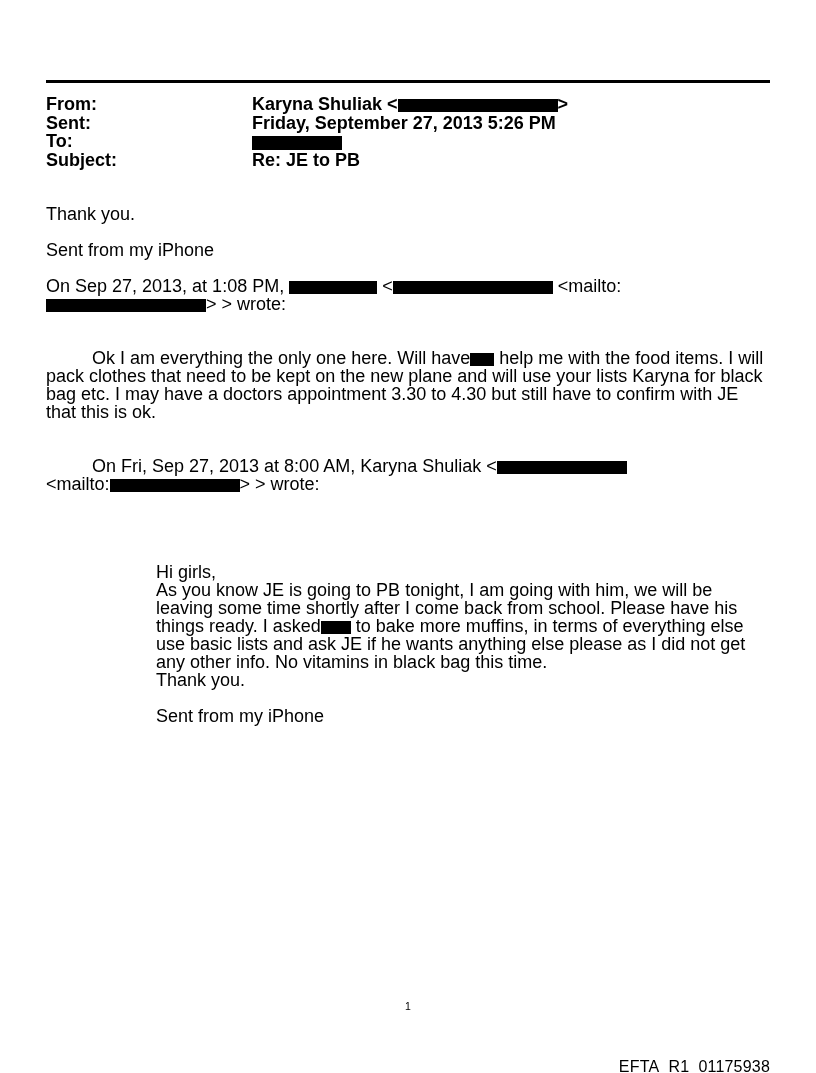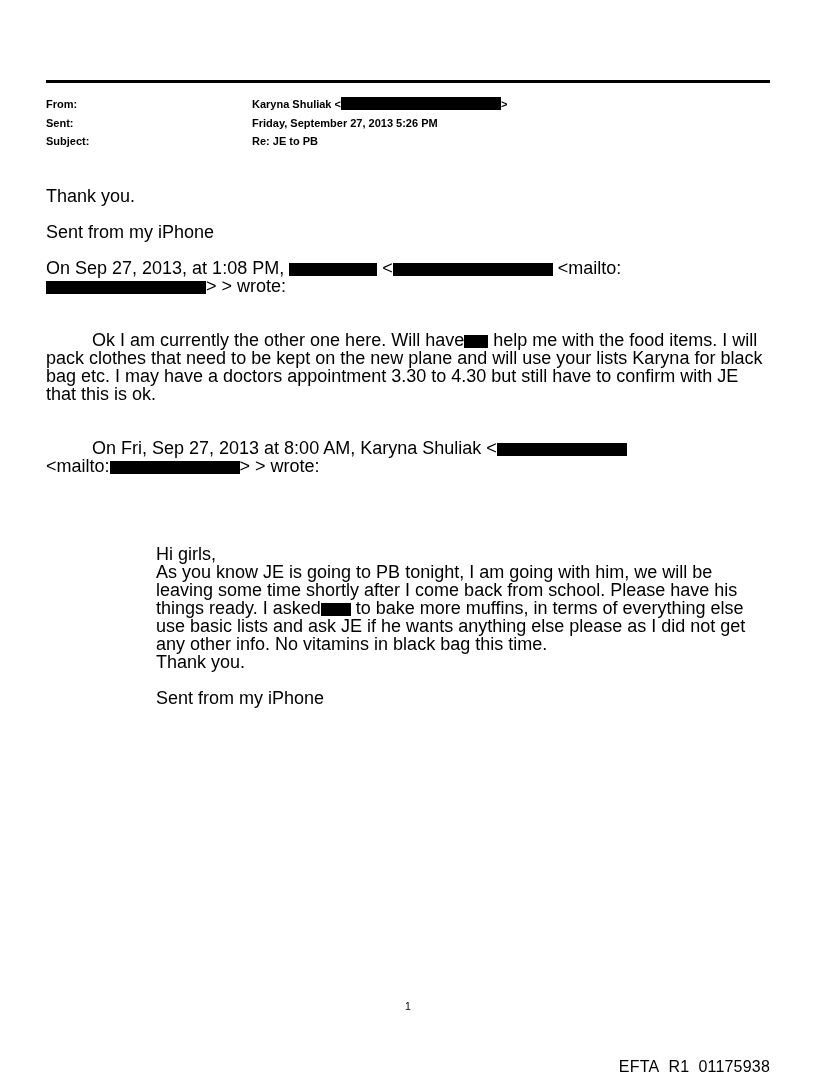--- a/index.html
+++ b/index.html
@@ -29,21 +29,21 @@
   }
   .top-rule {
     border-top: 3px solid #000;
     width: 724px;
     margin: 0 0 12px 0;
   }
   
   .hdr {
     width: 724px;
     border-collapse: collapse;
-    font-size: 11px;
+    font-size: 18px;
     line-height: 18.6px;
   }
   .hdr td {
     padding: 0;
     vertical-align: top;
   }
   .hdr .lbl {
     width: 206px;
     font-weight: bold;
   }
@@ -119,20 +119,26 @@
         <td class="lbl">From:</td>
         <td class="val">
           <span>Karyna Shuliak &lt;</span><span class="redact r-from"></span><span>&gt;</span>
         </td>
       </tr>
       <tr>
         <td class="lbl">Sent:</td>
         <td class="val">Friday, September 27, 2013 5:26 PM</td>
       </tr>
       <tr>
+        <td class="lbl">To:</td>
+        <td class="val">
+          <span class="redact r-to"></span>
+        </td>
+      </tr>
+      <tr>
         <td class="lbl">Subject:</td>
         <td class="val">Re: JE to PB</td>
       </tr>
     </tbody>
       </table>
 
     <div class="body-text" style="margin-top:36px;">
 
       <p class="para">Thank you.</p>
 
@@ -141,21 +147,21 @@
       <p class="para">
         <span>On Sep 27, 2013, at 1:08 PM,</span>
         <span class="redact r1"></span>
         <span>&lt;</span><span class="redact r2"></span>
         <span>&lt;mailto:</span><span class="redact r3"></span><span>&gt; &gt; wrote:</span>
       </p>
 
       <div class="spacer-sm"></div>
 
       <p class="blk1 para">
-        <span>Ok I am currently the other one here. Will have</span><span class="redact small"></span>
+        <span>Ok I am everything the only one here. Will have</span><span class="redact small"></span>
         <span>help me with the food items. I will pack clothes that need to be kept on the new plane and will use your lists Karyna for black bag etc. I may have a doctors appointment 3.30 to 4.30 but still have to confirm with JE that this is ok.</span>
       </p>
 
       <div class="spacer-sm"></div>
 
       <p class="blk2 para">
         <span>On Fri, Sep 27, 2013 at 8:00 AM, Karyna Shuliak &lt;</span><span class="redact r4"></span><br>
         <span class="blk2-cont">&lt;mailto:</span><span class="redact r5"></span><span>&gt; &gt; wrote:</span>
       </p>
 

